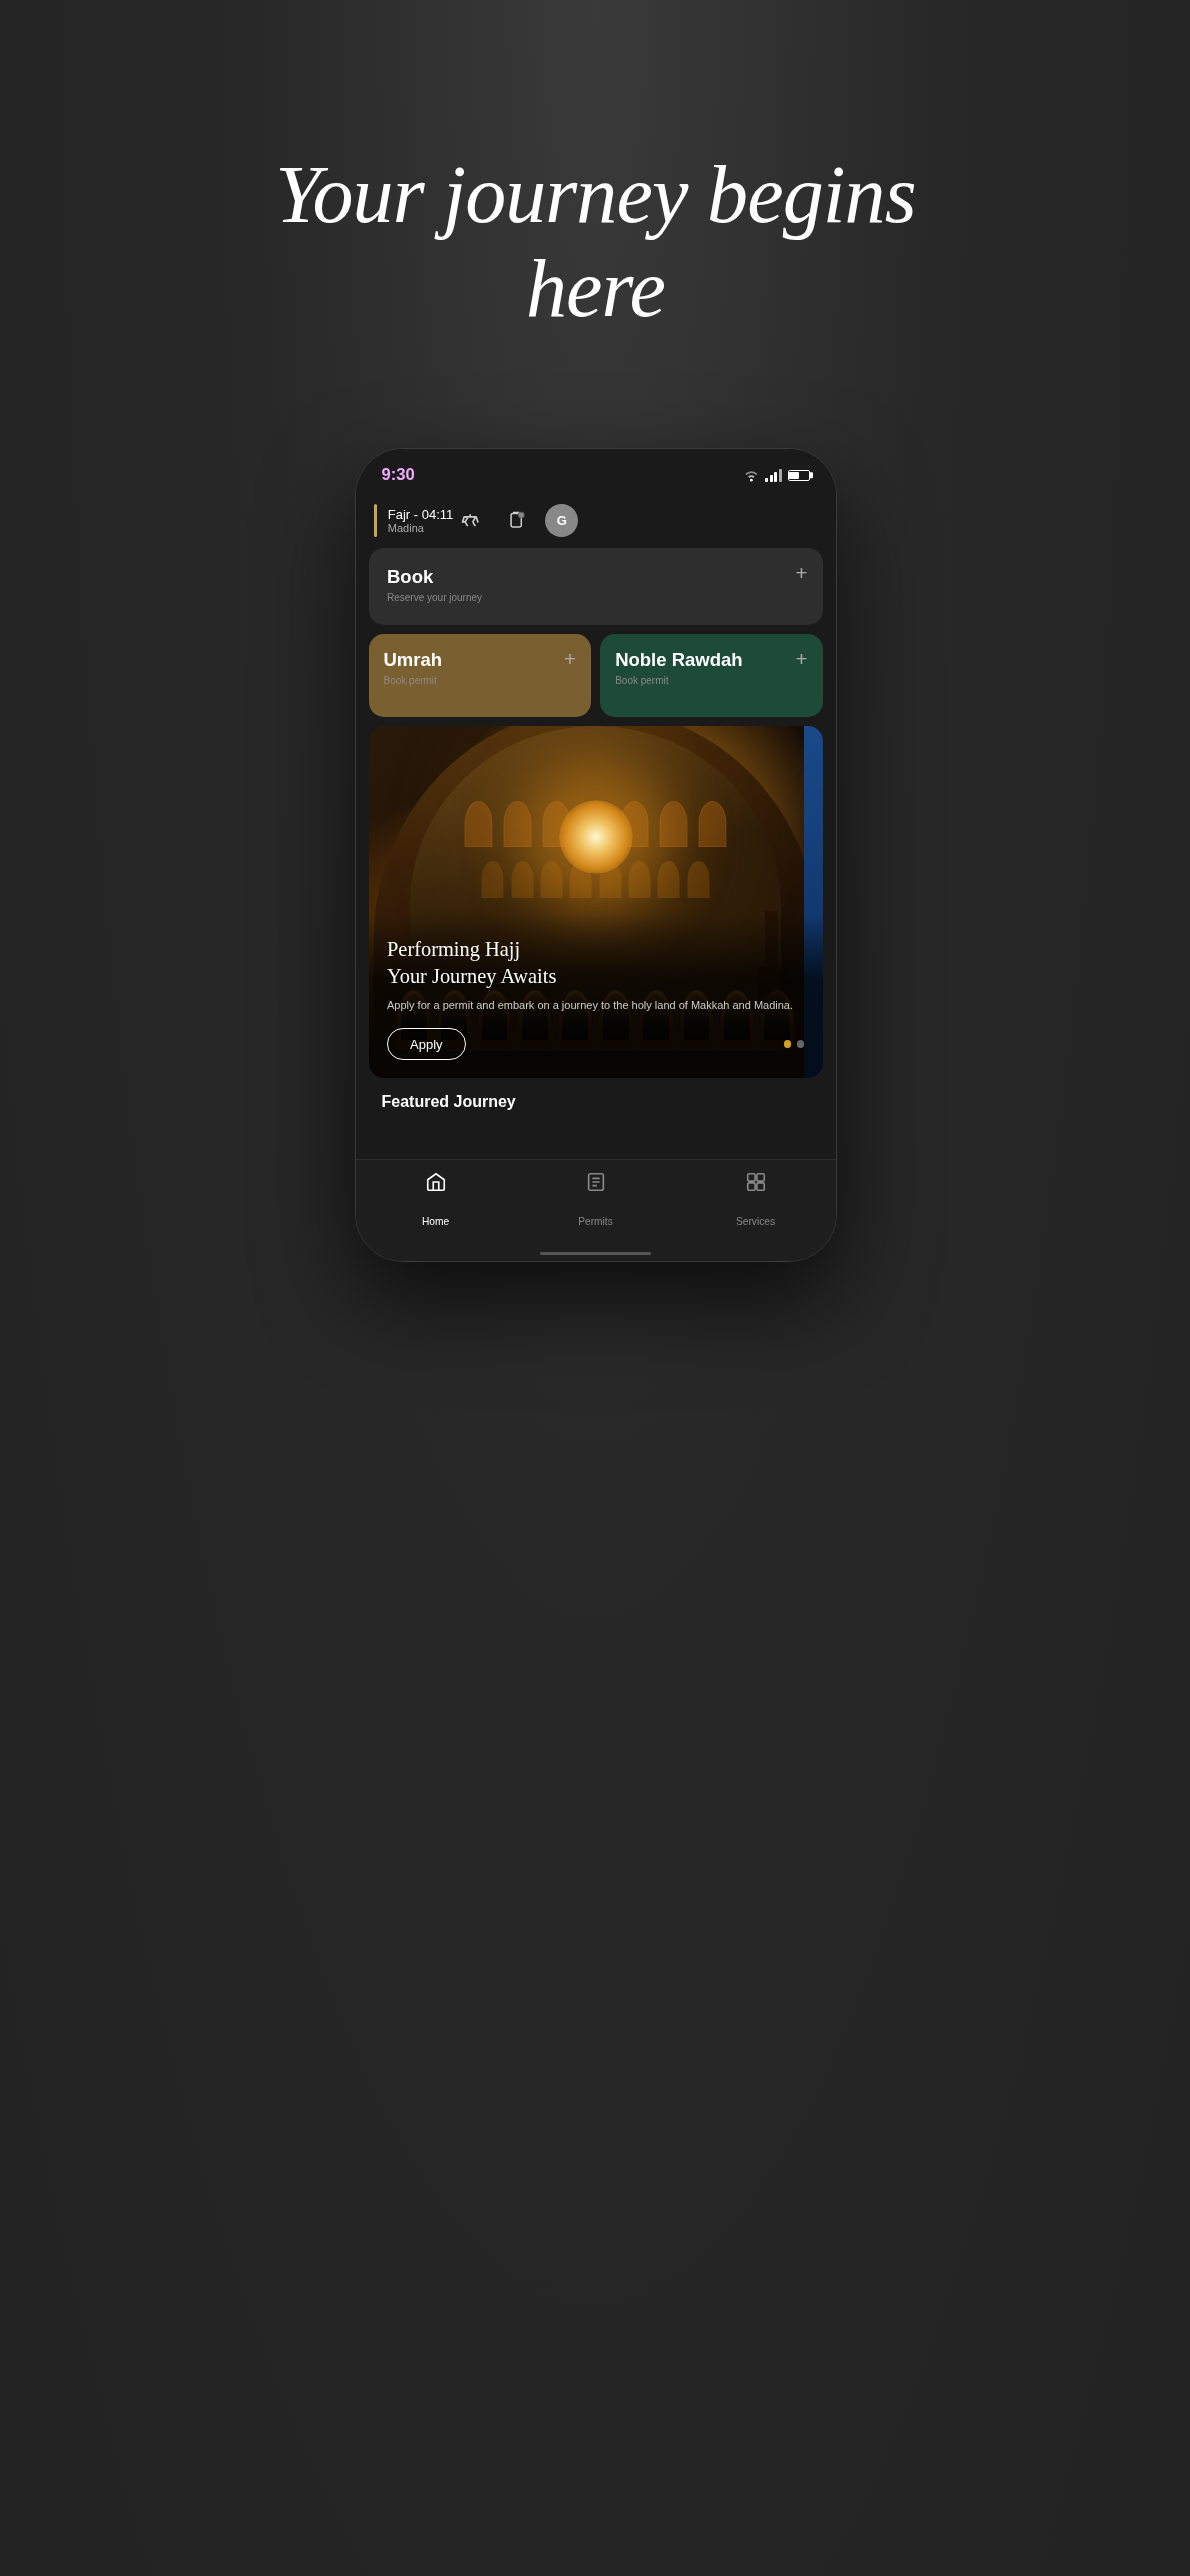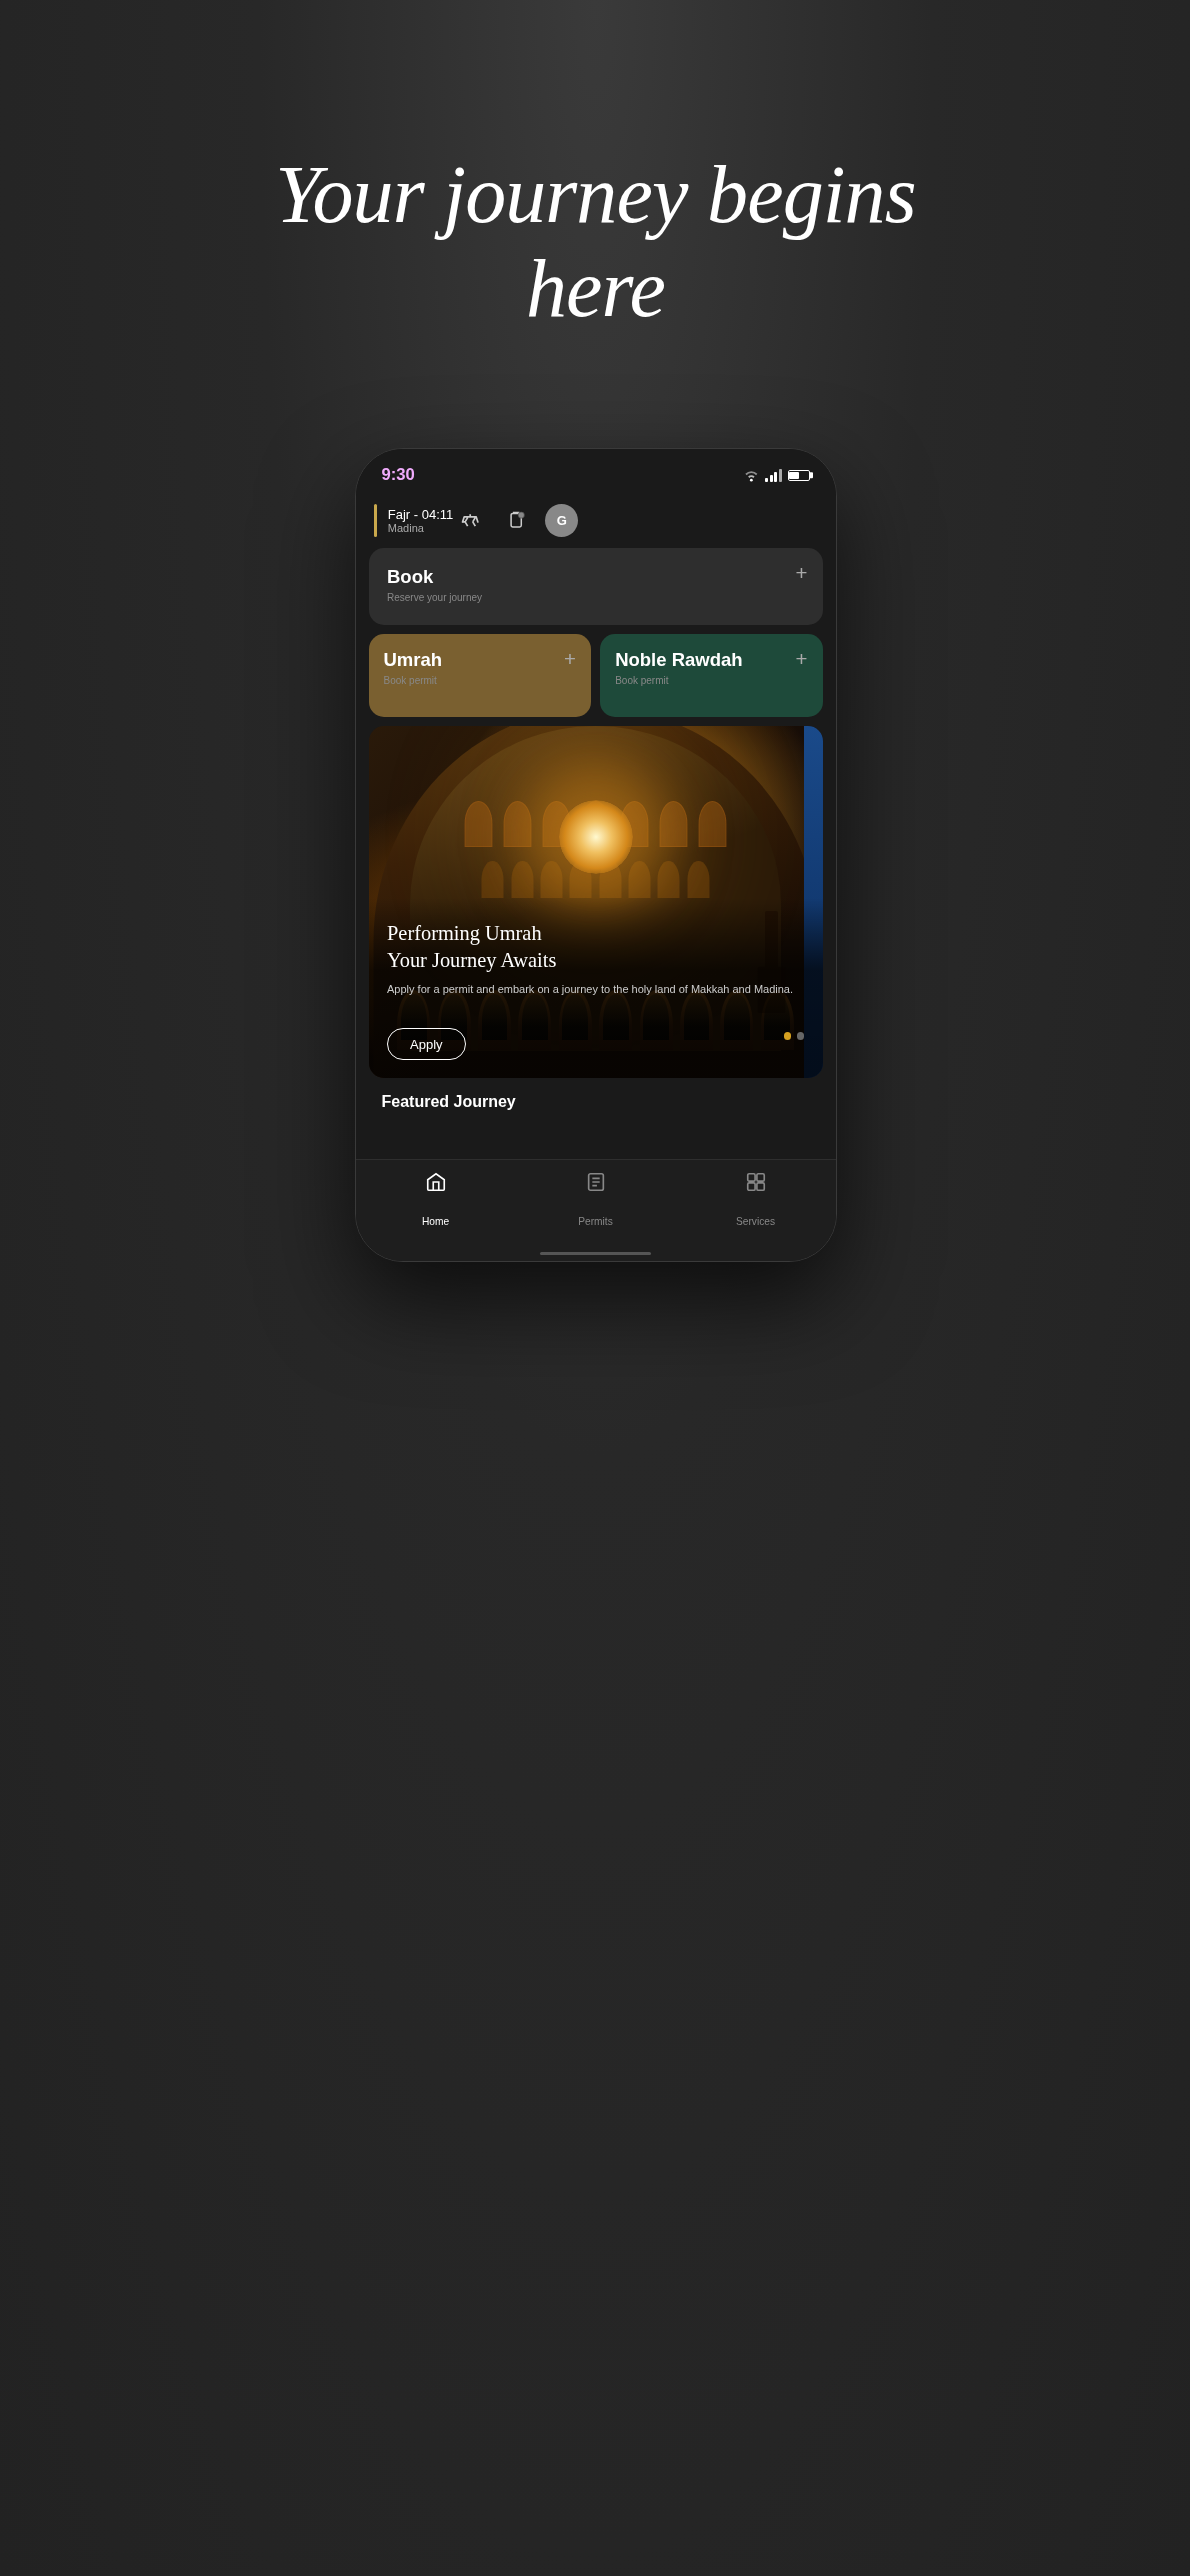--- a/index.html
+++ b/index.html
@@ -290,21 +290,20 @@
 
     .apply-btn {
       background: transparent;
       border: 1.4px solid #ffffff;
       border-radius: 22px;
       color: #ffffff;
       font-size: 13px;
       font-weight: 500;
       padding: 7.4px 22px;
       cursor: pointer;
-      margin-top: 16px;
     }
 
     .carousel-dots {
       display: flex;
       gap: 5.6px;
       align-items: center;
     }
 
     .dot {
       width: 7.4px;
@@ -652,21 +651,21 @@
           <rect x="28" y="0" width="14" height="80" fill="#1a0a00" rx="2"></rect>
           <rect x="20" y="60" width="30" height="50" fill="#1a0a00" rx="2"></rect>
           <path d="M28 0 Q35 -10 42 0" fill="#1a0a00"></path>
         </svg>
 
         <div class="blue-strip"></div>
       </div>
 
       <div class="carousel-content">
         <div class="carousel-title">
-          <span style="white-space:pre-line;">Performing Umrah
+          <span style="white-space:pre-line;">Performing Hajj
 Your Journey Awaits</span>
         </div>
         <div class="carousel-desc">Apply for a permit and embark on a journey to the holy land of Makkah and Madina.</div>
         <div class="carousel-footer">
           <button class="apply-btn">Apply</button>
           <div class="carousel-dots">
             <div class="dot dot-active"></div>
             <div class="dot dot-inactive"></div>
           </div>
         </div>

